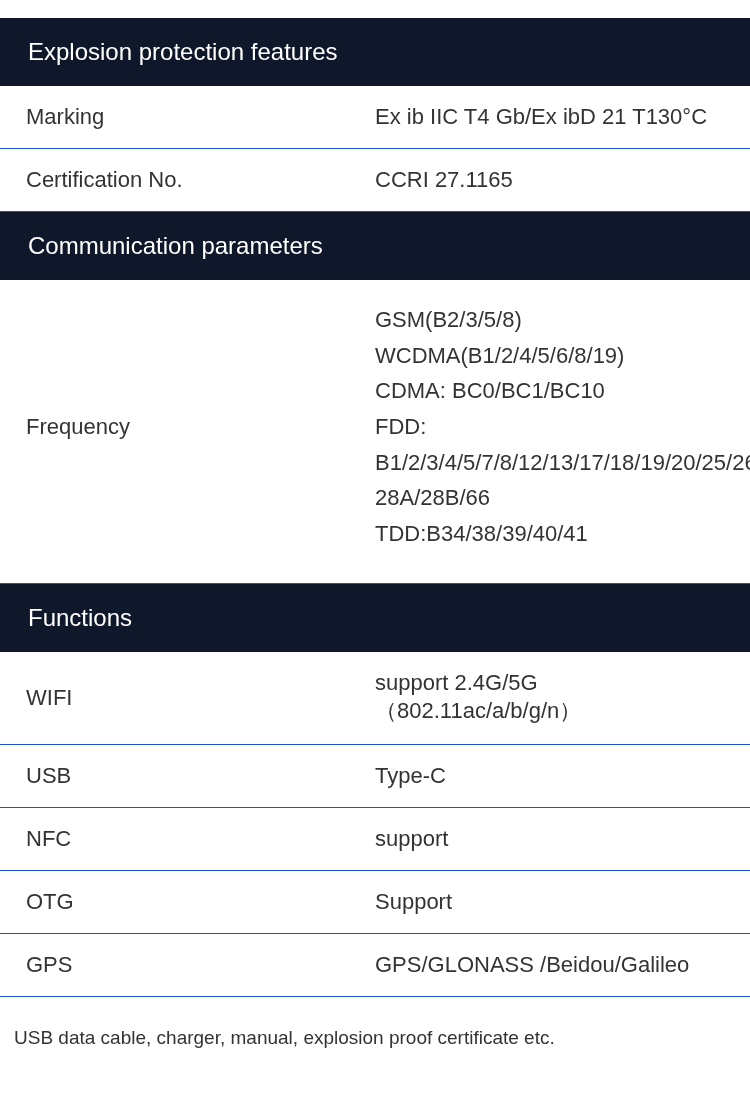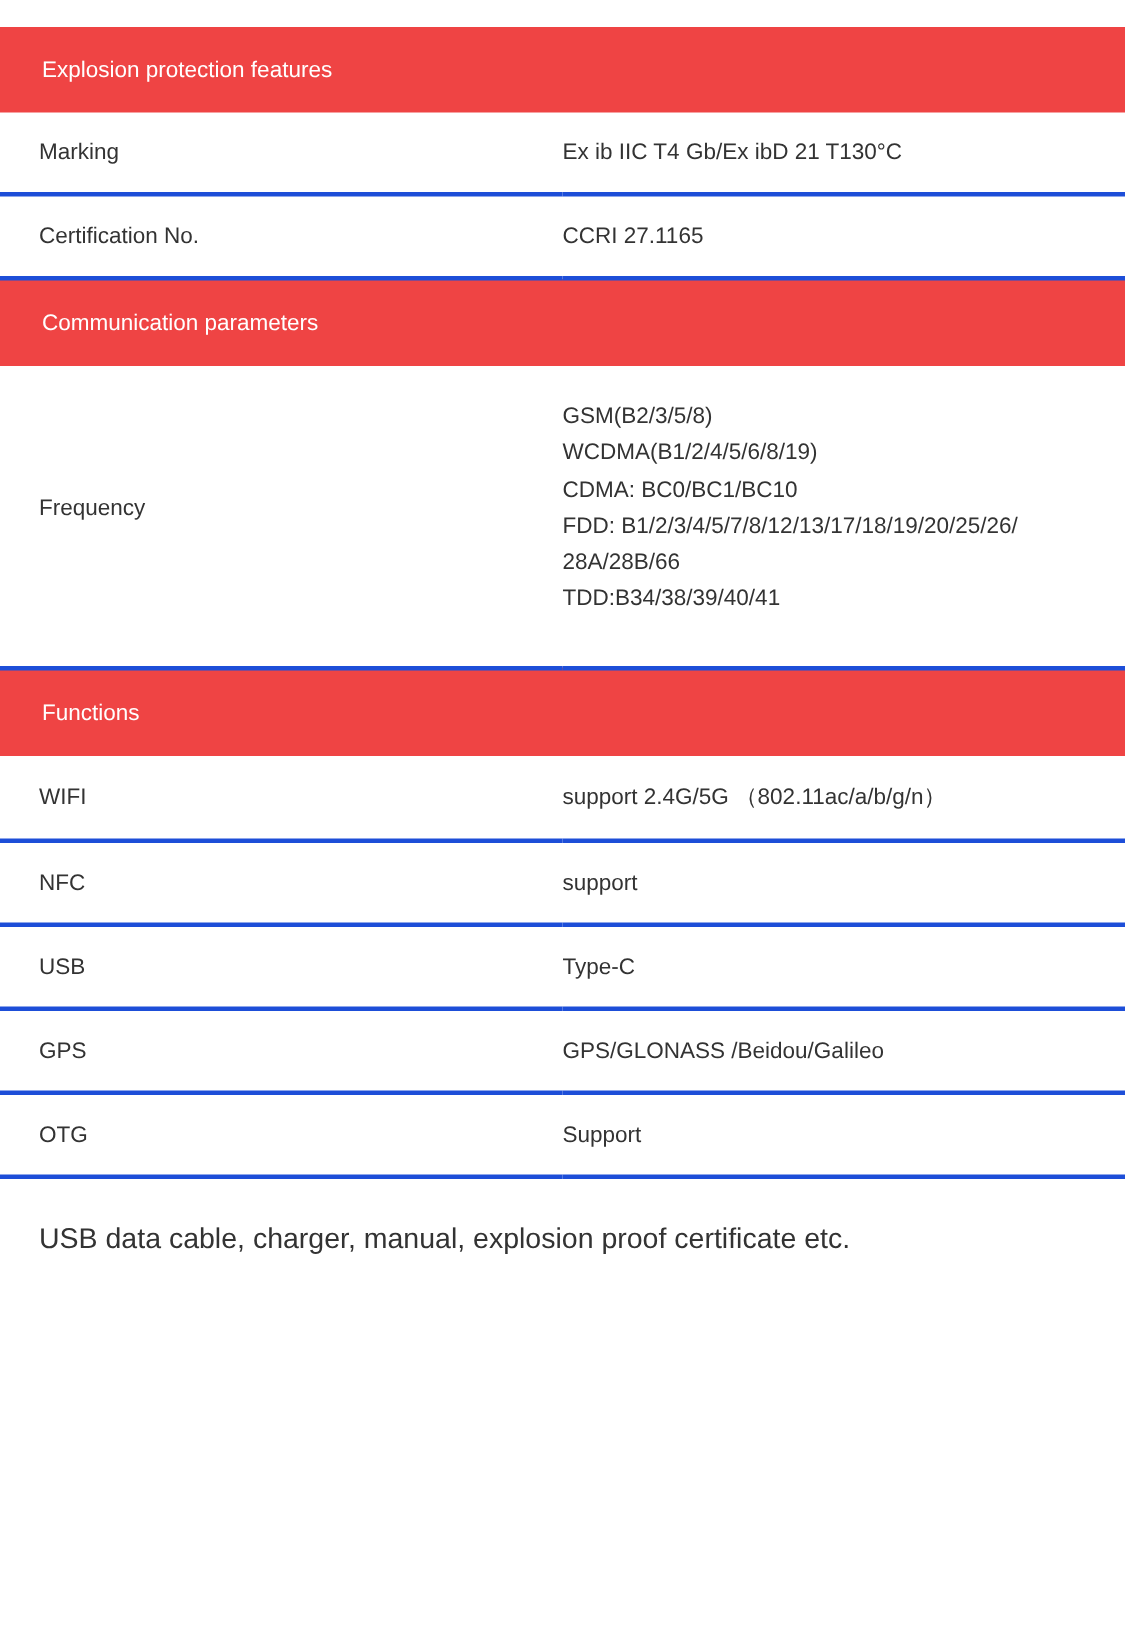--- a/index.html
+++ b/index.html
@@ -13,29 +13,29 @@
     min-height: 1097px;
     font-family: "Liberation Sans", sans-serif;
     color: #222222;
   }
   .spec-table {
     width: 750px;
     border-collapse: collapse;
     table-layout: fixed;
   }
   .section-row td {
-    background: #ef4444;
+    background: #0f172a;
     color: #ffffff;
-    font-size: 15px;
+    font-size: 24px;
     padding: 20px 0 20px 28px;
     border: none;
   }
   .spec-row td {
-    border-bottom: 3px solid #1d4ed8;
-    font-size: 15px;
+    border-bottom: 1px solid #1d4ed8;
+    font-size: 22px;
     color: #333333;
     vertical-align: middle;
     padding: 18px 10px 18px 0;
   }
   .spec-row td.label {
     width: 198px;
     padding-left: 26px;
   }
   .spec-row td.value {
     padding-left: 0;
@@ -45,21 +45,20 @@
     padding-bottom: 32px;
   }
   .multi {
     line-height: 1.62;
     white-space: pre-line;
   }
   .accessories {
     font-size: 19px;
     color: #333333;
     padding: 30px 0 20px 14px;
-    margin-left: 12px;
   }
   .top-pad { height: 18px; }
 </style>
 </head>
 <body>
 
 <div class="top-pad"></div>
 
 <table class="spec-table">
   <tbody>
@@ -90,32 +89,32 @@
     </tr>
 
     <tr class="section-row">
       <td colspan="2">Functions</td>
     </tr>
     <tr class="spec-row">
       <td class="label">WIFI</td>
       <td class="value">support  2.4G/5G （802.11ac/a/b/g/n）</td>
     </tr>
     <tr class="spec-row">
+      <td class="label">USB</td>
+      <td class="value">Type-C</td>
+    </tr>
+    <tr class="spec-row">
       <td class="label">NFC</td>
       <td class="value">support</td>
     </tr>
     <tr class="spec-row">
-      <td class="label">USB</td>
-      <td class="value">Type-C</td>
+      <td class="label">OTG</td>
+      <td class="value">Support</td>
     </tr>
     <tr class="spec-row">
       <td class="label">GPS</td>
       <td class="value">GPS/GLONASS /Beidou/Galileo</td>
-    </tr>
-    <tr class="spec-row">
-      <td class="label">OTG</td>
-      <td class="value">Support</td>
     </tr>
 
   </tbody>
 </table>
 
 <div class="accessories">USB data cable, charger, manual, explosion proof certificate etc.</div>
 
 </body></html>

